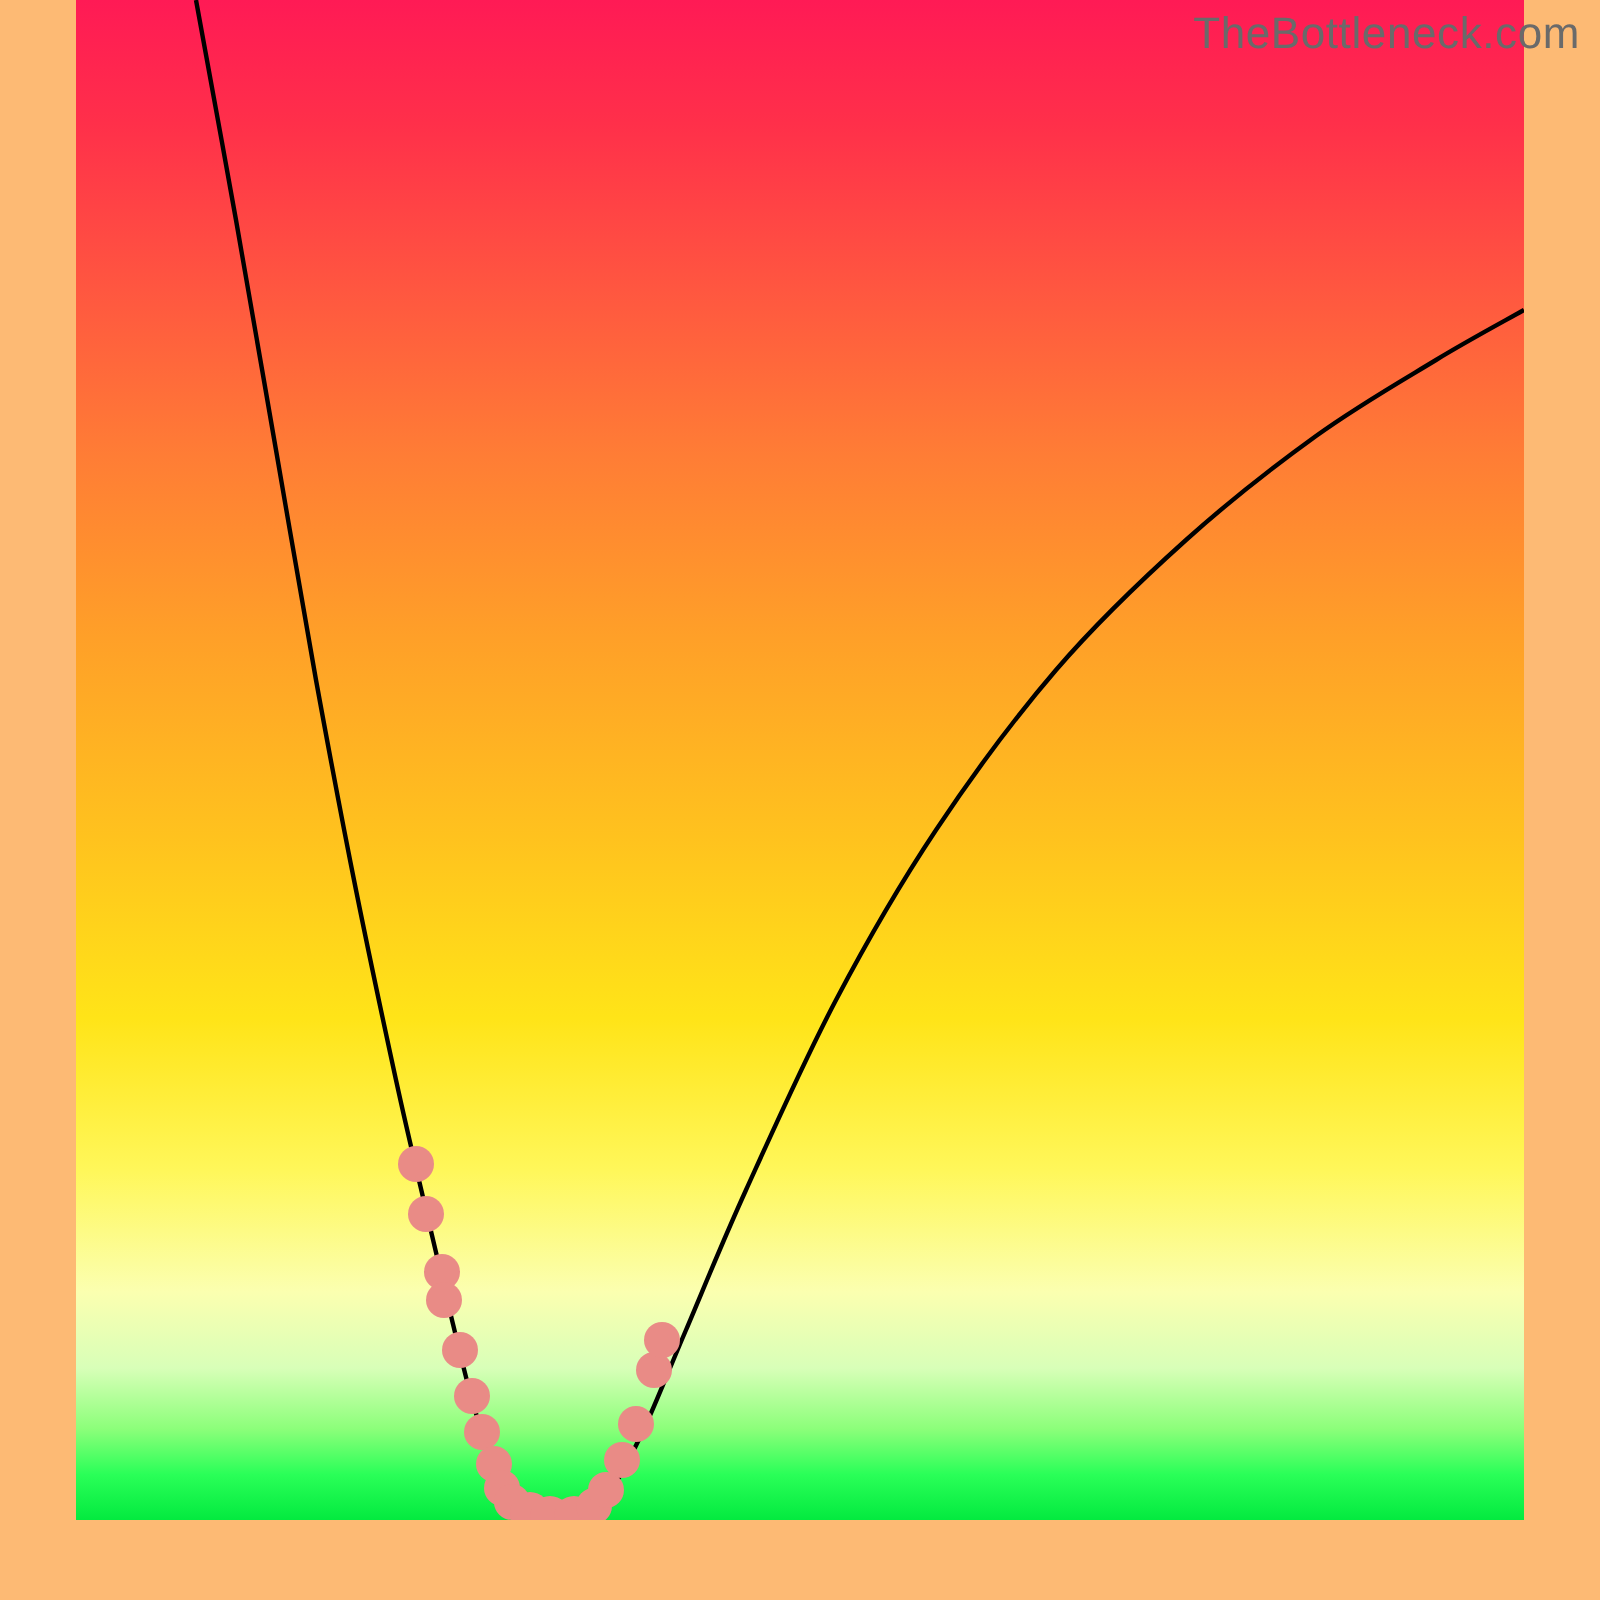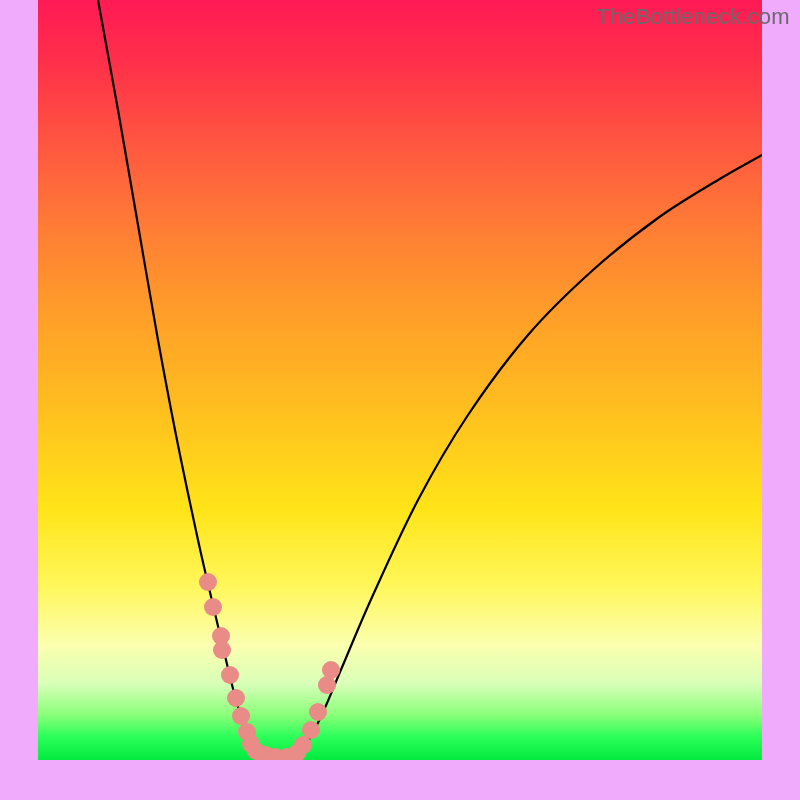--- a/index.html
+++ b/index.html
@@ -10,21 +10,21 @@
     background: #000;
     font-family: Arial, Helvetica, sans-serif;
     overflow: hidden;
   }
   .frame {
     position: absolute;
     top: 0;
     left: 0;
     width: 800px;
     height: 800px;
-    background: #f0abfc;
+    background: #fdba74;
   }
   .plot-area {
     position: absolute;
     
     top: 0px;
     left: 38px;
     width: 724px;  
     height: 760px; 
     overflow: hidden;
   }

